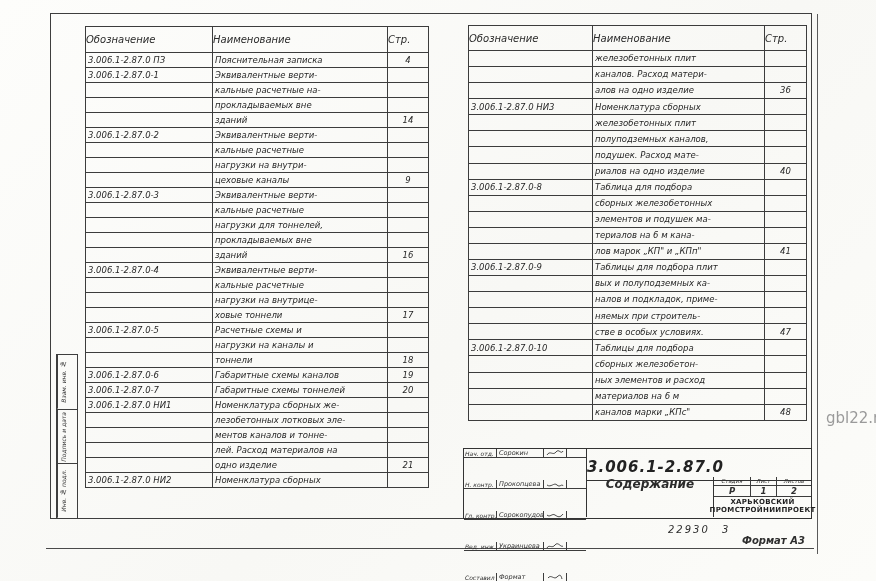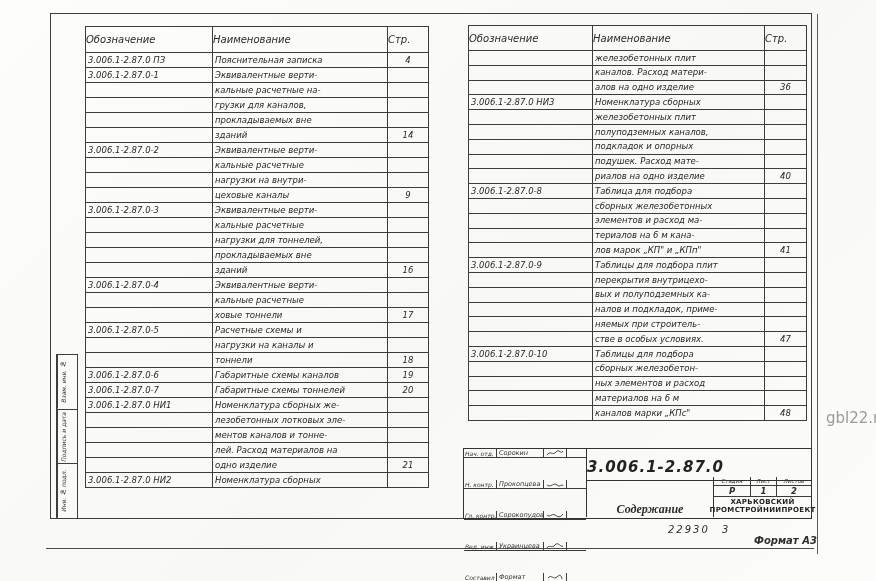--- a/index.html
+++ b/index.html
@@ -37,36 +37,36 @@
   .sig-block { position:absolute; left:0; top:0; width:123px; height:68px; display:grid; grid-template-rows:repeat(9,1fr); border-right:1px solid #333;gap:22px; }
   .sig-row { display:grid; grid-template-columns:33px 47px 23px 1fr; border-bottom:1px solid #3c3c3c; }
   .sig-row:last-child { border-bottom:none; }
   .sig-row > span { border-right:1px solid #3c3c3c; display:flex; align-items:center; overflow:hidden; }
   .sig-row > span:last-child { border-right:none; }
   .sig-role { font-size:6px; font-style:italic; padding-left:1px; white-space:nowrap; }
   .sig-name { font-size:6.5px; font-style:italic; padding-left:2px; white-space:nowrap; }
   .sig-sign svg { display:block; margin:auto; }
   .doc-number-cell { position:absolute; left:123px; top:4px; width:224px; height:28px; border-bottom:1px solid #333; display:flex; align-items:center; }
   .doc-number { font-size:15px; font-style:italic; font-weight:bold; letter-spacing:1px; color:#222; }
-  .doc-title-cell { position:absolute; left:123px; top:28px; width:126px; height:40px; display:flex; align-items:flex-end; justify-content:center;font-family:Liberation Serif, serif; }
+  .doc-title-cell { position:absolute; left:123px; top:28px; width:126px; height:40px; display:flex; align-items:flex-start; justify-content:center; }
   .doc-title { font-size:12px; font-style:italic; font-weight:bold; color:#2b2b2b; }
   .stage-block { position:absolute; left:249px; top:28px; width:98px; height:40px; border-left:1px solid #333; }
   .stage-head { display:grid; grid-template-columns:37px 26px 1fr; height:9px; border-bottom:1px solid #3c3c3c; }
   .stage-head span { font-size:5.5px; font-style:italic; text-align:center; border-right:1px solid #3c3c3c; overflow:hidden; line-height:9px; }
   .stage-head span:last-child { border-right:none; }
   .stage-vals { display:grid; grid-template-columns:37px 26px 1fr; height:11px; border-bottom:1px solid #3c3c3c; }
   .stage-vals span { font-size:8.5px; font-style:italic; font-weight:bold; text-align:center; border-right:1px solid #3c3c3c; line-height:11px; }
   .stage-vals span:last-child { border-right:none; }
   .org-cell { height:18px; display:flex; align-items:center; justify-content:center; text-align:center; }
   .org-name { font-size:7px; font-weight:bold; line-height:1.15; letter-spacing:0.3px; color:#1f1f1f; }
 
   
   .order-num { position:absolute; left:668px; top:524px; font-size:10px; font-style:italic; letter-spacing:2px; }
   .sheet-note { position:absolute; left:722px; top:524px; font-size:10px; font-style:italic; }
-  .format-label { position:absolute; left:742px; top:535px; font-size:10px; font-style:italic; font-weight:bold;margin-left:12px; }
+  .format-label { position:absolute; left:742px; top:535px; font-size:10px; font-style:italic; font-weight:bold; }
   .watermark { position:absolute; left:826px; top:409px; font-size:15px; color:#9a9a9a; font-style:normal; }
 </style>
 </head>
 <body>
 
 <div class="page">
 
   <div class="frame"></div>
   <div class="outer-right"></div>
   <div class="sheet-bottom"></div>
@@ -110,25 +110,20 @@
           <td class="c-name">Эквивалентные верти-</td>
           <td class="c-page"></td>
         </tr>
         <tr>
           <td class="c-code"></td>
           <td class="c-name">кальные расчетные на-</td>
           <td class="c-page"></td>
         </tr>
         <tr>
           <td class="c-code"></td>
-          <td class="c-name">грузки для каналов,</td>
-          <td class="c-page"></td>
-        </tr>
-        <tr>
-          <td class="c-code"></td>
           <td class="c-name">прокладываемых вне</td>
           <td class="c-page"></td>
         </tr>
         <tr>
           <td class="c-code"></td>
           <td class="c-name">зданий</td>
           <td class="c-page">14</td>
         </tr>
         <tr>
           <td class="c-code">3.006.1-2.87.0-2</td>
@@ -176,20 +171,25 @@
           <td class="c-page">16</td>
         </tr>
         <tr>
           <td class="c-code">3.006.1-2.87.0-4</td>
           <td class="c-name">Эквивалентные верти-</td>
           <td class="c-page"></td>
         </tr>
         <tr>
           <td class="c-code"></td>
           <td class="c-name">кальные расчетные</td>
+          <td class="c-page"></td>
+        </tr>
+        <tr>
+          <td class="c-code"></td>
+          <td class="c-name">нагрузки на внутрице-</td>
           <td class="c-page"></td>
         </tr>
         <tr>
           <td class="c-code"></td>
           <td class="c-name">ховые тоннели</td>
           <td class="c-page">17</td>
         </tr>
         <tr>
           <td class="c-code">3.006.1-2.87.0-5</td>
           <td class="c-name">Расчетные схемы и</td>
@@ -287,66 +287,56 @@
           <td class="c-name">железобетонных плит</td>
           <td class="c-page"></td>
         </tr>
         <tr>
           <td class="c-code"></td>
           <td class="c-name">полуподземных каналов,</td>
           <td class="c-page"></td>
         </tr>
         <tr>
           <td class="c-code"></td>
-          <td class="c-name">подкладок и опорных</td>
-          <td class="c-page"></td>
-        </tr>
-        <tr>
-          <td class="c-code"></td>
           <td class="c-name">подушек. Расход мате-</td>
           <td class="c-page"></td>
         </tr>
         <tr>
           <td class="c-code"></td>
           <td class="c-name">риалов на одно изделие</td>
           <td class="c-page">40</td>
         </tr>
         <tr>
           <td class="c-code">3.006.1-2.87.0-8</td>
           <td class="c-name">Таблица для подбора</td>
           <td class="c-page"></td>
         </tr>
         <tr>
           <td class="c-code"></td>
           <td class="c-name">сборных железобетонных</td>
           <td class="c-page"></td>
         </tr>
         <tr>
           <td class="c-code"></td>
-          <td class="c-name">элементов и расход ма-</td>
+          <td class="c-name">элементов и подушек ма-</td>
           <td class="c-page"></td>
         </tr>
         <tr>
           <td class="c-code"></td>
           <td class="c-name">териалов на 6 м кана-</td>
           <td class="c-page"></td>
         </tr>
         <tr>
           <td class="c-code"></td>
           <td class="c-name">лов марок „КП" и „КПп"</td>
           <td class="c-page">41</td>
         </tr>
         <tr>
           <td class="c-code">3.006.1-2.87.0-9</td>
           <td class="c-name">Таблицы для подбора плит</td>
-          <td class="c-page"></td>
-        </tr>
-        <tr>
-          <td class="c-code"></td>
-          <td class="c-name">перекрытия внутрицехо-</td>
           <td class="c-page"></td>
         </tr>
         <tr>
           <td class="c-code"></td>
           <td class="c-name">вых и полуподземных ка-</td>
           <td class="c-page"></td>
         </tr>
         <tr>
           <td class="c-code"></td>
           <td class="c-name">налов и подкладок, приме-</td>

